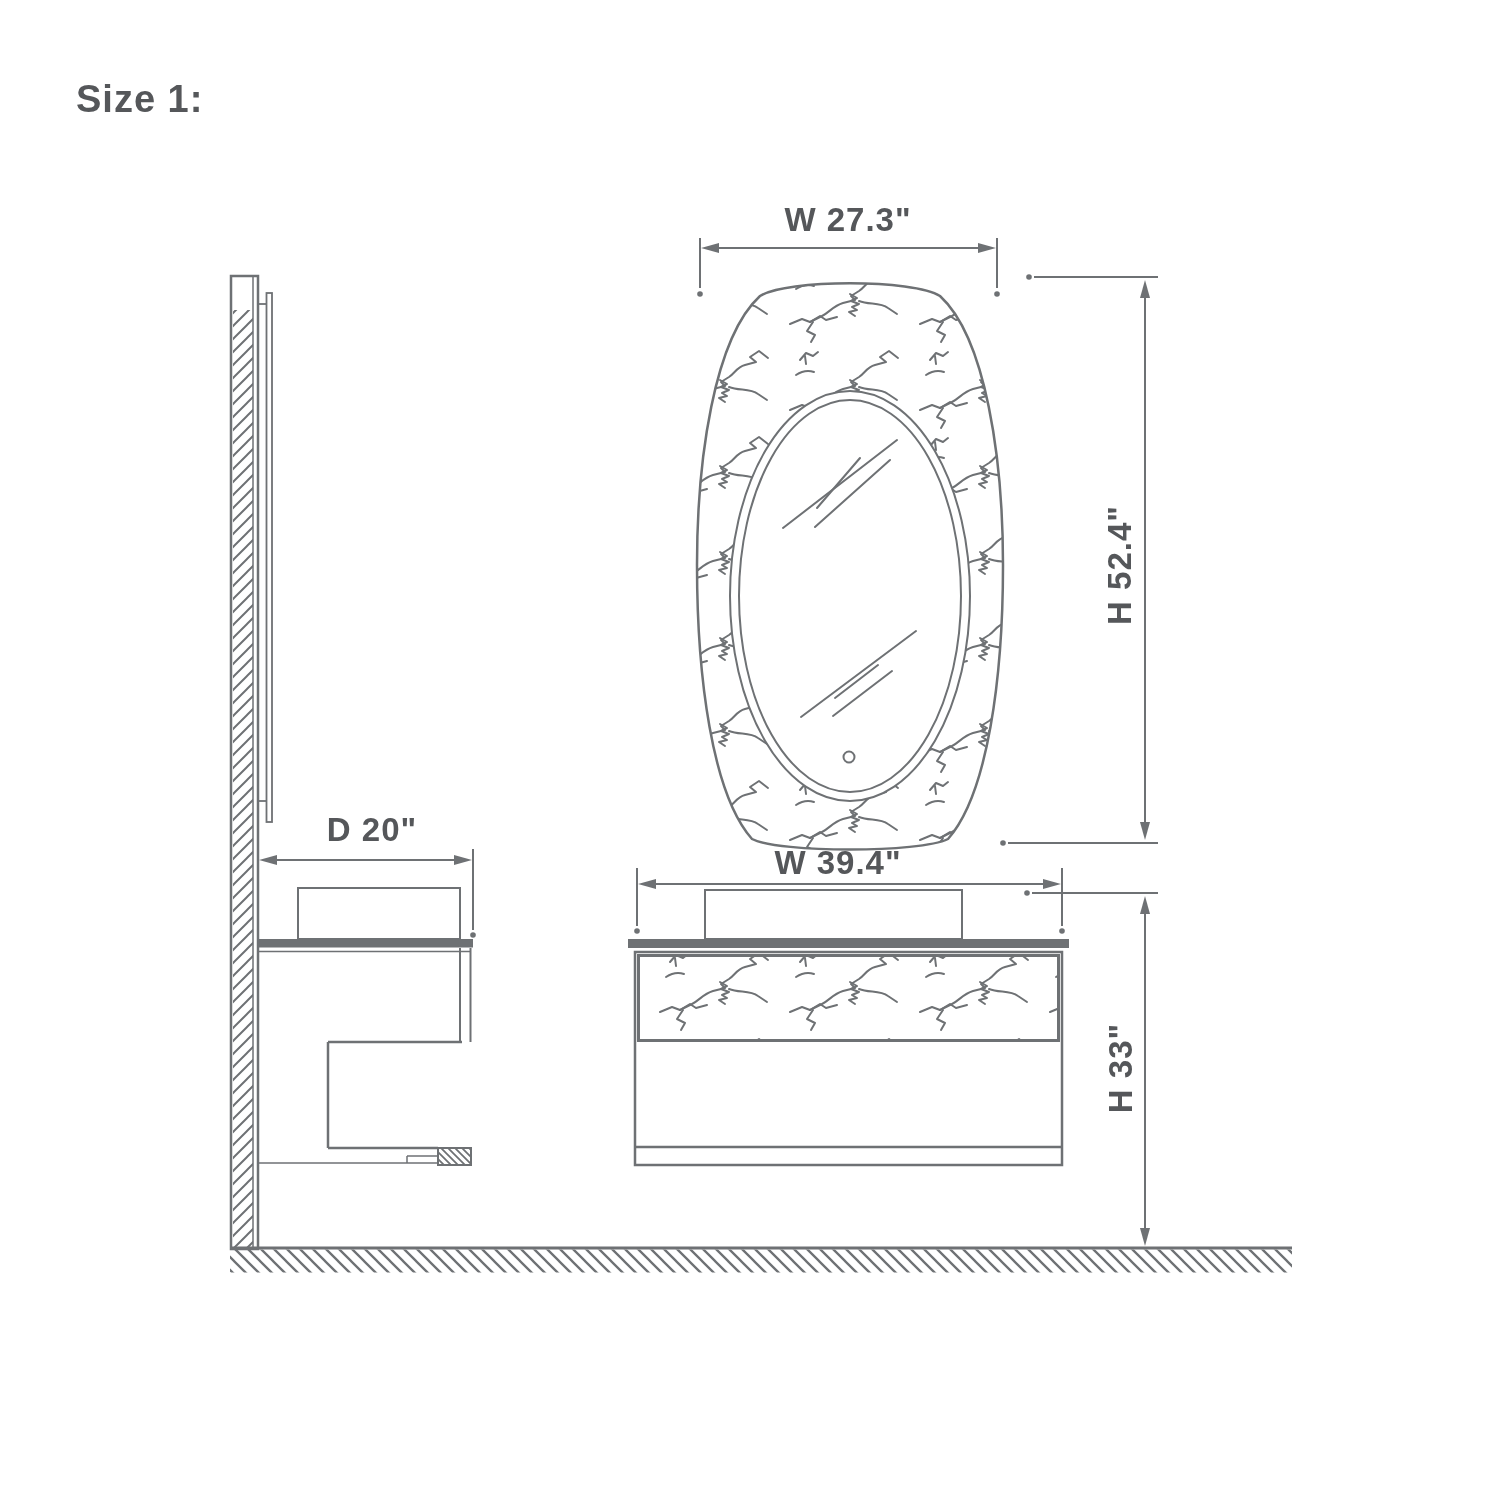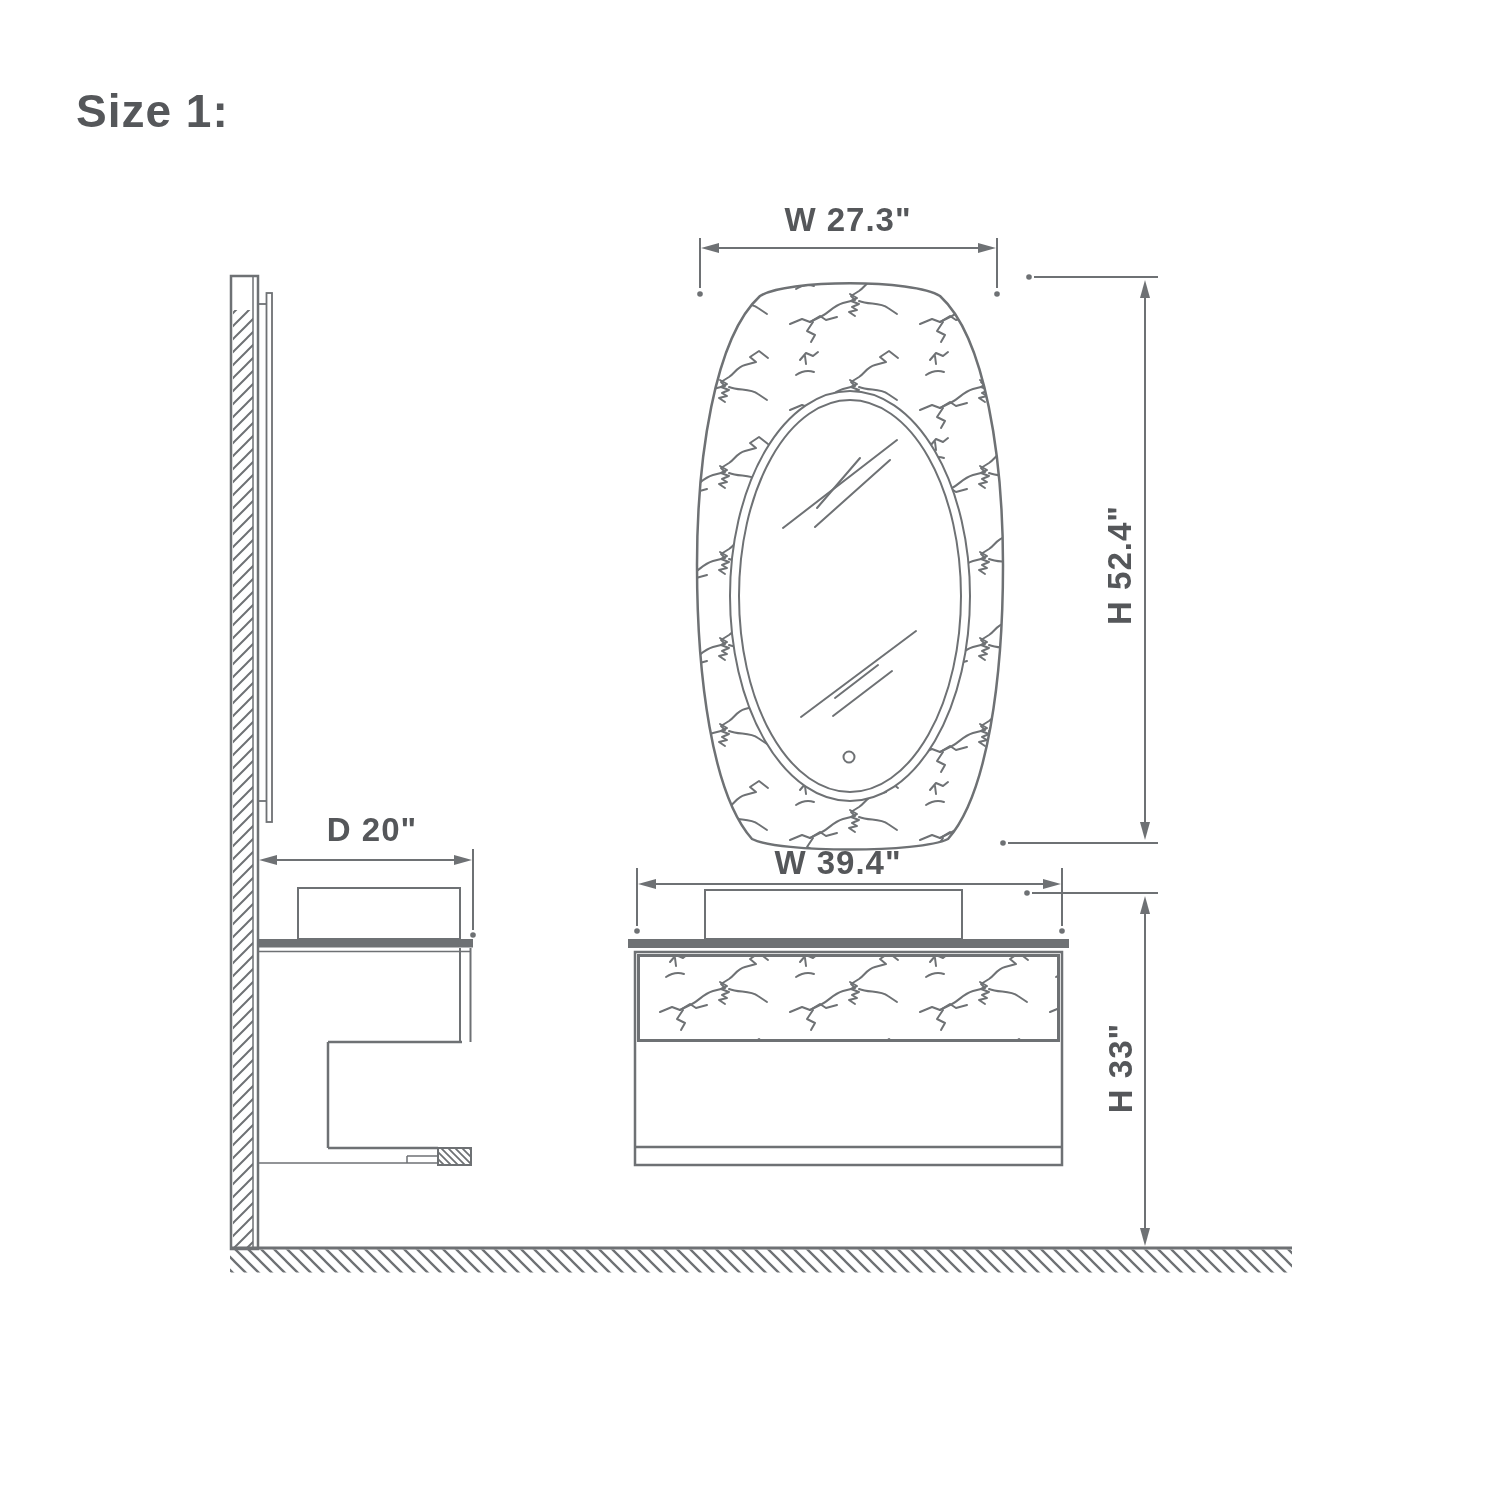--- a/index.html
+++ b/index.html
@@ -1,21 +1,21 @@
 <!DOCTYPE html>
 <html><head>
 <meta charset="utf-8">
 <style>
   html,body{margin:0;padding:0;background:#ffffff;}
   #stage{position:relative;width:1500px;height:1500px;background:#ffffff;overflow:hidden;
          font-family:"Liberation Sans","DejaVu Sans",sans-serif;}
   #drawing{position:absolute;left:0;top:0;}
   .lbl{position:absolute;color:#55575a;font-weight:bold;white-space:nowrap;
        display:flex;align-items:center;justify-content:center;}
-  .title{left:76px;top:84px;font-size:46px;letter-spacing:1px;}
+  .title{left:76px;top:78px;font-size:38px;letter-spacing:1px;}
   .dim{font-size:33px;letter-spacing:1px;}
   .w273{left:748px;top:202px;width:200px;height:36px;}
   .h524{left:1017px;top:545px;width:205px;height:40px;transform:rotate(-90deg);}
   .w394{left:738px;top:845px;width:200px;height:36px;}
   .h33{left:1023px;top:1048px;width:196px;height:40px;transform:rotate(-90deg);}
   .d20{left:272px;top:812px;width:200px;height:36px;}
 </style>
 </head>
 <body>
 

